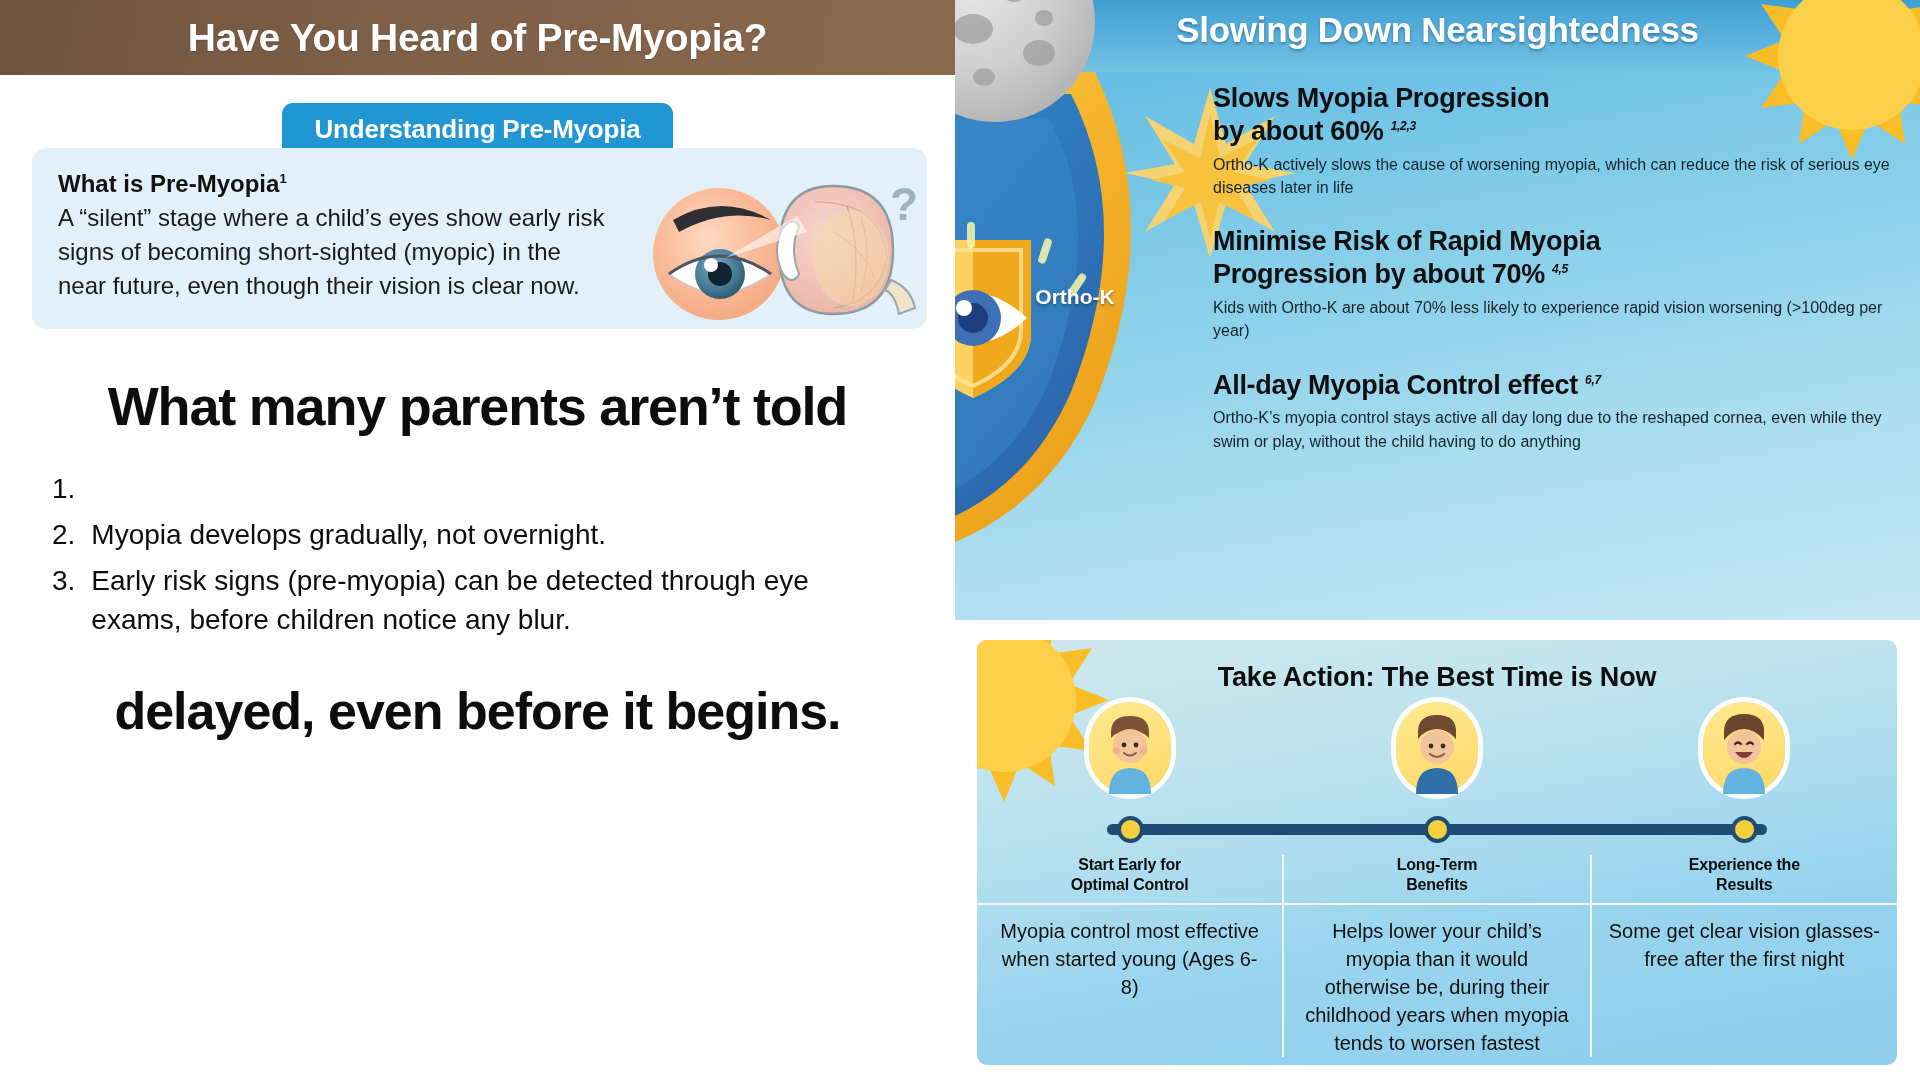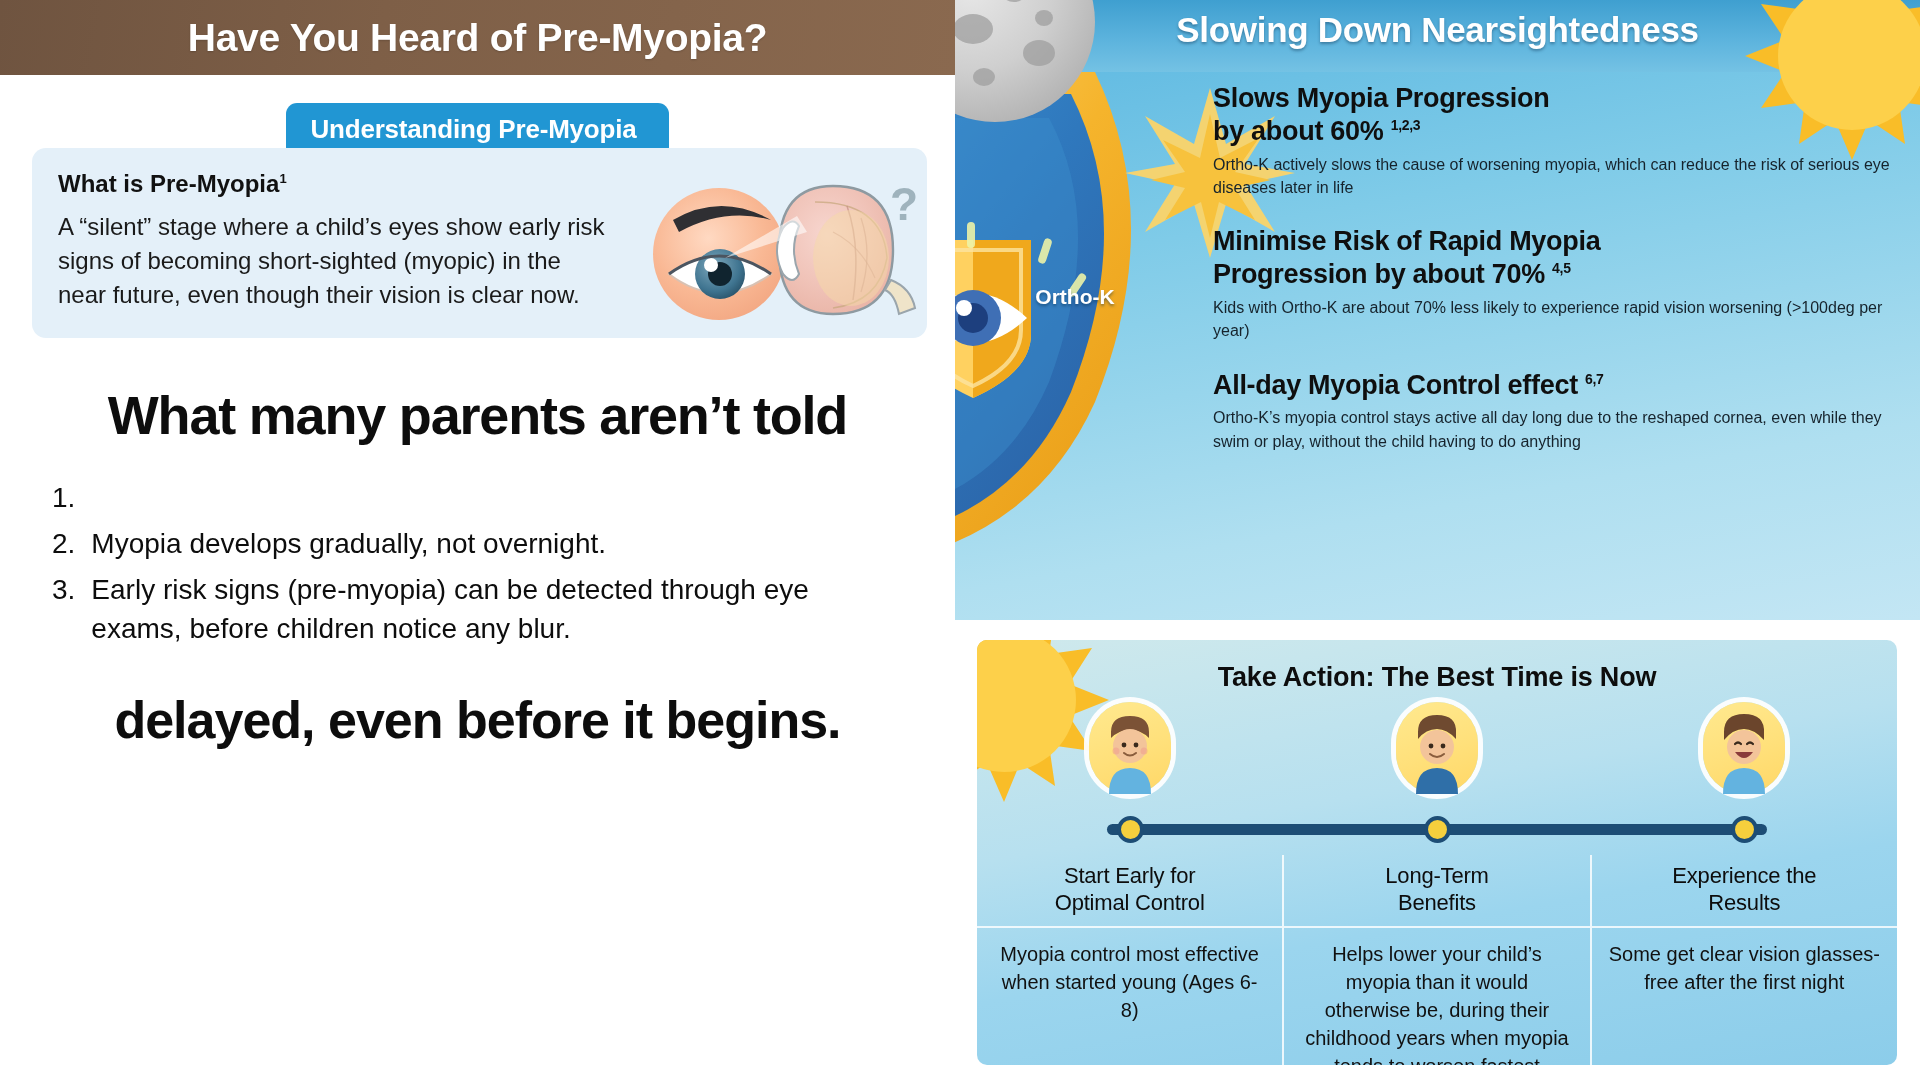--- a/index.html
+++ b/index.html
@@ -17,29 +17,29 @@
     display:flex; align-items:center; justify-content:center;
   }
   .left-header-title {
     color:#ffffff; font-size:39px; font-weight:bold; letter-spacing:-0.3px;
     text-shadow:0 1px 2px rgba(0,0,0,0.18);
   }
 
   .badge-wrap { margin-top:28px; display:flex; justify-content:center; }
   .badge {
     background:#2196d3; color:#fff; font-size:26px; font-weight:bold;
-    padding:11px 32px 13px 24px; border-radius:11px; letter-spacing:-0.2px;
+    padding:11px 32px 13px 32px; border-radius:11px; letter-spacing:-0.2px;
   }
 
   .info-card {
     position:relative;
     margin:-10px 28px 0 32px; background:#e4f0f9; border-radius:14px;
     padding:22px 26px 26px 26px; min-height:180px; overflow:hidden;
   }
-  .info-card-title { font-size:24px; font-weight:bold; color:#111; margin-bottom:12px; }
+  .info-card-title { font-size:24px; font-weight:bold; color:#111; margin-bottom:3px; }
   .info-card-title sup { font-size:13px; font-weight:bold; vertical-align:super; }
   .info-card-body { font-size:24px; color:#1a1a1a; line-height:1.42; max-width:555px; }
 
   
   .eye-illo { position:absolute; right:10px; top:14px; width:270px; height:170px; }
 
   .big-heading {
     margin-top:46px; text-align:center; font-size:54px; font-weight:bold;
     color:#0d0d0d; letter-spacing:-1.2px;
   }
@@ -90,21 +90,21 @@
     text-shadow:0 2px 3px rgba(10,50,80,0.5);
   }
   .starburst { position:absolute; left:170px; top:88px; width:170px; height:170px; z-index:5; }
 
   .bullets { position:absolute; left:258px; top:82px; width:680px; z-index:9; }
   .bullet { margin-bottom:26px; }
   .bullet-h {
     font-size:27px; font-weight:bold; color:#0f0f0f; line-height:1.22;
     letter-spacing:-0.3px; margin-bottom:5px;
   }
-  .bullet-h sup { font-size:14px; vertical-align:super; font-weight:bold; }
+  .bullet-h sup { font-size:12px; vertical-align:super; font-weight:bold;font-style:italic; }
   .bullet-p { font-size:16px; color:#16232c; line-height:1.45; }
 
   
   .rp-bottom {
     position:absolute; left:22px; top:640px; width:920px; height:425px;
     background:linear-gradient(170deg,#cfe9ec 0%,#b7e0ef 38%,#9bd5ee 62%,#8ccdea 100%);
     border-radius:10px; overflow:hidden; box-shadow:0 0 0 1px rgba(255,255,255,.7);
   }
   .sun-bl { position:absolute; left:-78px; top:-42px; width:210px; height:210px; z-index:2; }
   .ta-title {
@@ -119,21 +119,21 @@
     box-shadow:0 0 0 5px rgba(255,255,255,.92);
   }
   .tl-line { position:absolute; left:130px; top:122px; width:660px; height:11px;
              background:#1d4d75; border-radius:6px; }
   .tl-dot { position:absolute; top:114px; width:27px; height:27px; border-radius:50%;
             background:#f5cf3d; border:4px solid #1d4d75; }
 
   .cols { position:absolute; top:215px; left:0; width:920px; display:flex; z-index:5; }
   .col { flex:1 1 0; padding:0 16px; text-align:center; }
   .col-sep { width:2px; background:rgba(255,255,255,.82); }
-  .col-h { font-size:22px; font-weight:normal; color:#0d0d0d; line-height:1.22; letter-spacing:-0.2px;margin-top:8px; }
+  .col-h { font-size:16px; font-weight:bold; color:#0d0d0d; line-height:1.22; letter-spacing:-0.2px; }
   .col-rule { height:2px; background:rgba(255,255,255,.8); margin:9px -16px 12px -16px; }
   .col-p { font-size:20px; color:#111; line-height:1.4; }
 </style>
 </head>
 <body>
 
 <div class="page">
 
   <div class="left-panel">
 

